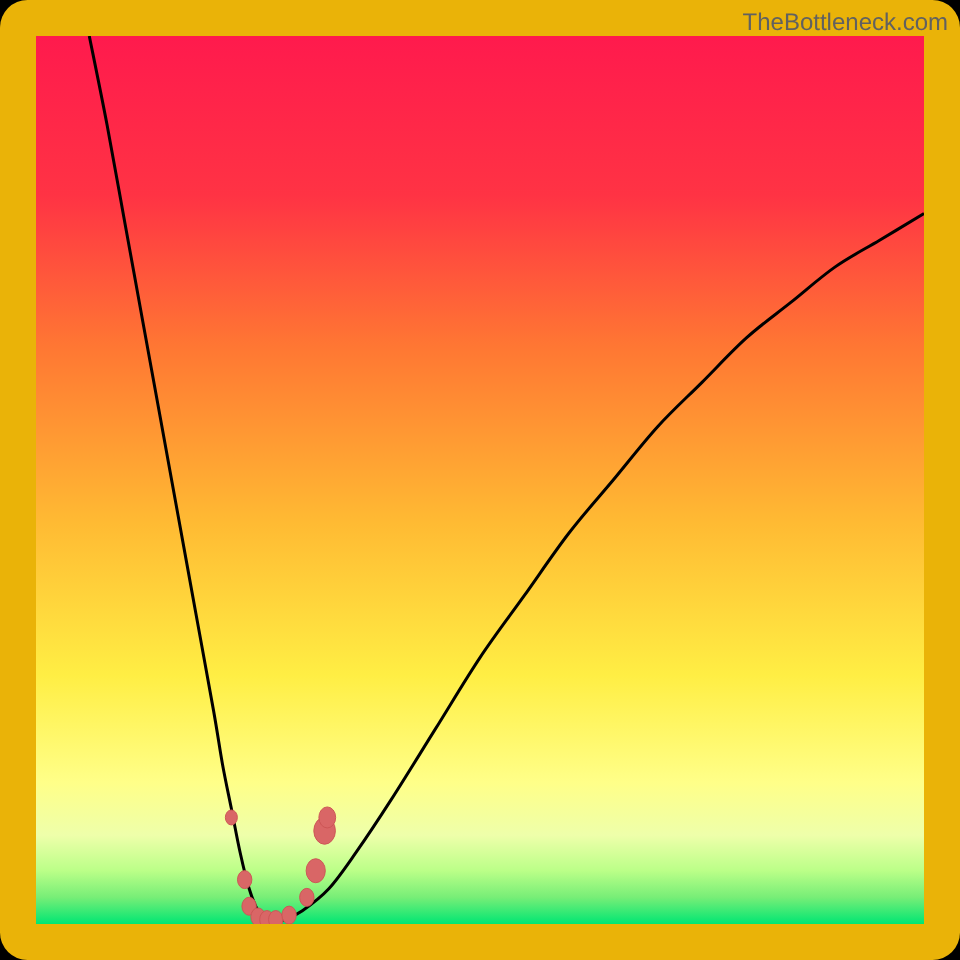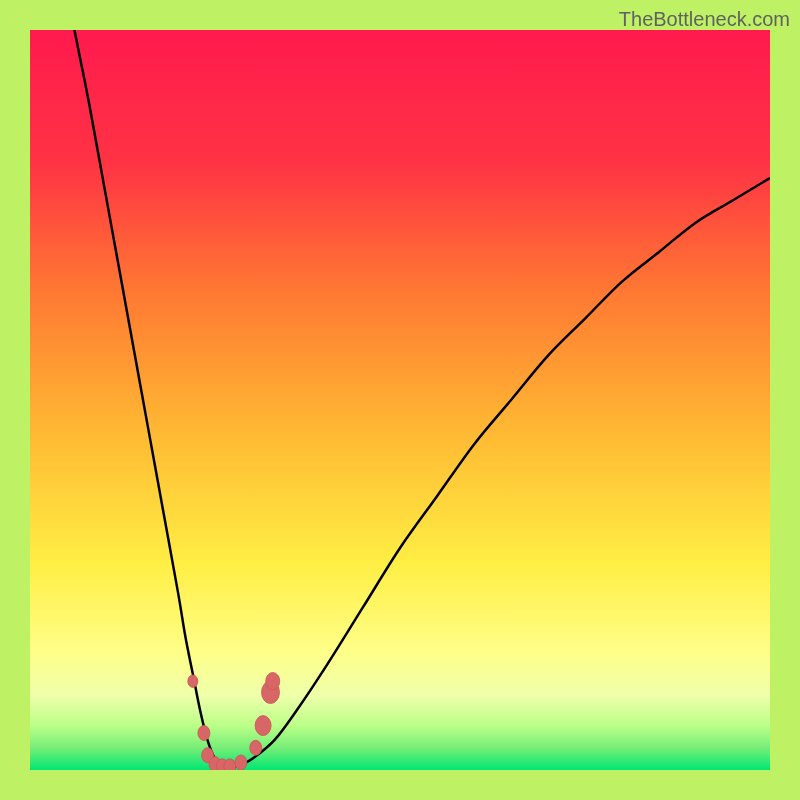--- a/index.html
+++ b/index.html
@@ -1,17 +1,17 @@
 <!DOCTYPE html>
 <html><head>
   <meta charset="utf-8">
   <style>
     * { margin: 0; padding: 0; box-sizing: border-box; }
     body { width: 800px; height: 800px; overflow: hidden; background: #000; }
-    .container { width: 800px; height: 800px; position: relative; background: #bef264; }
+    .container { width: 800px; height: 800px; position: relative; background: #eab308; border-radius: 23px; }
     .watermark {
       position: absolute;
       top: 8px;
       right: 10px;
       color: #616161;
       font-family: Arial, sans-serif;
       font-size: 20px;
       font-weight: 500;
       z-index: 10;
     }

